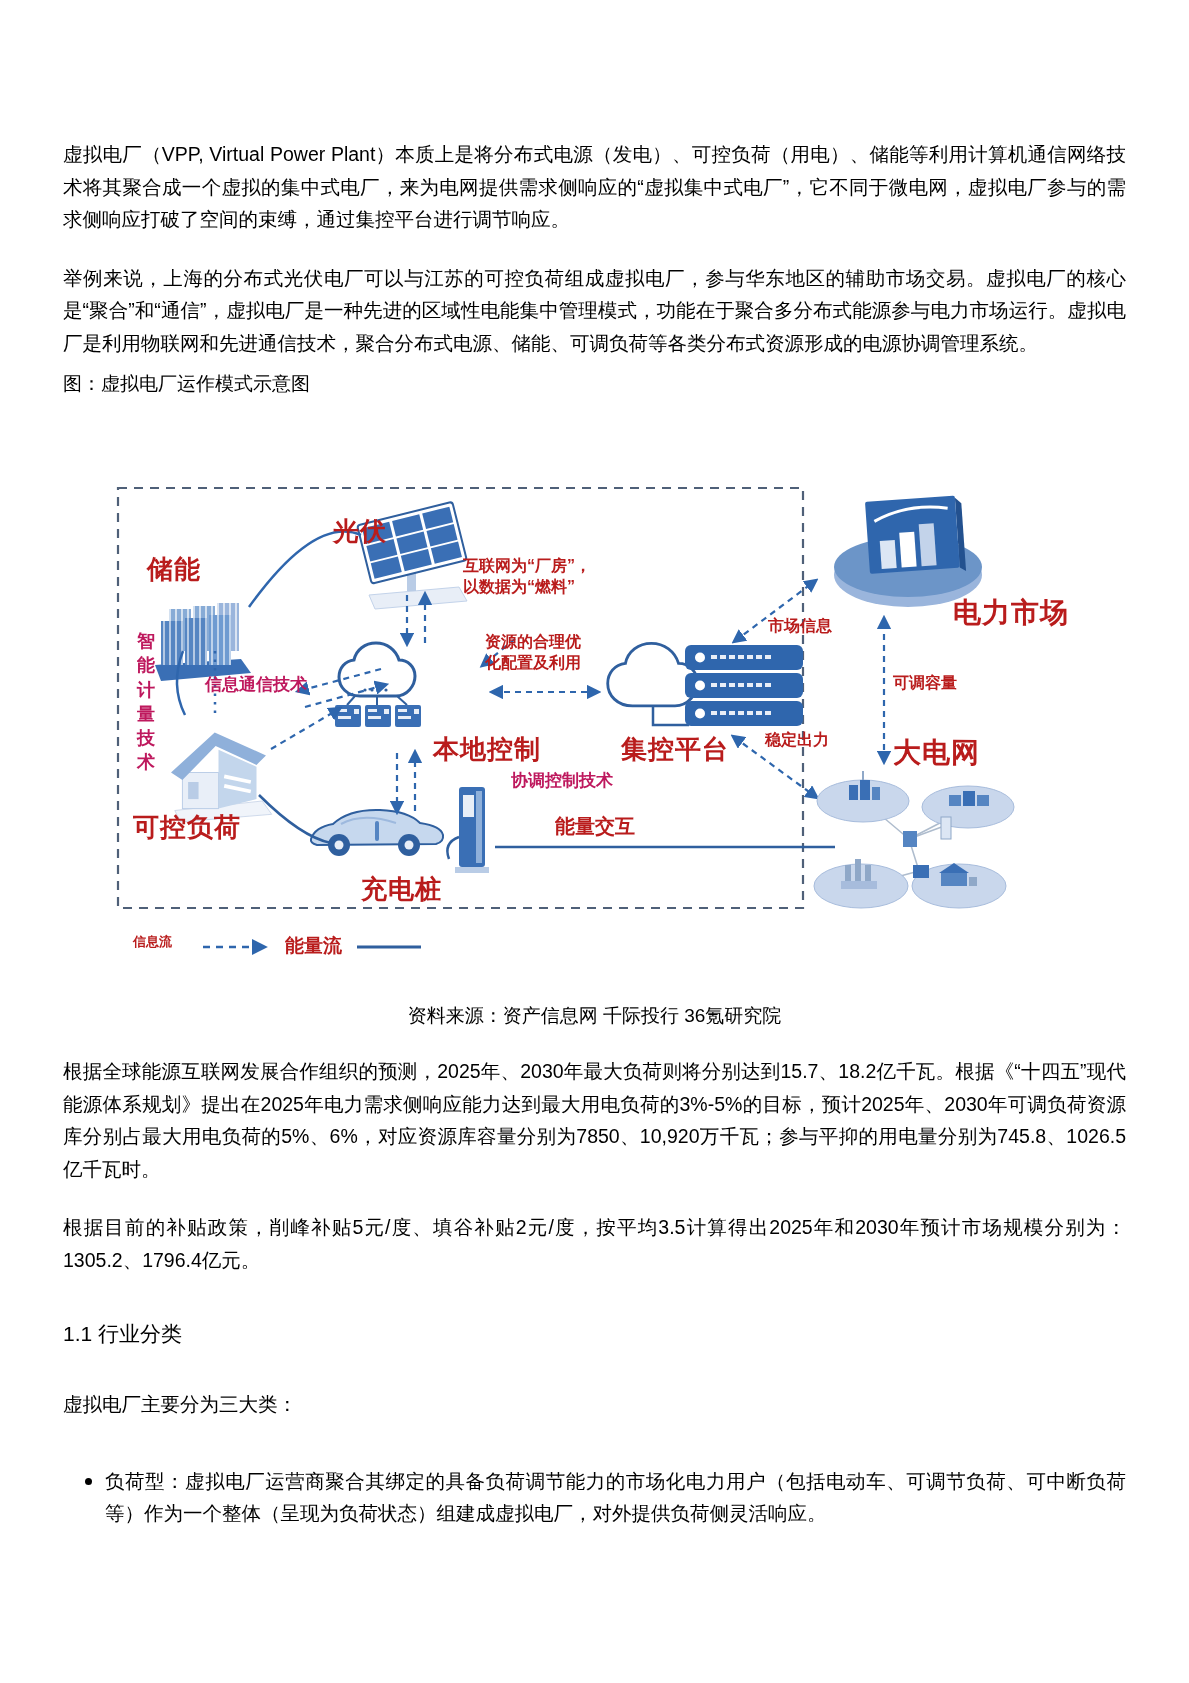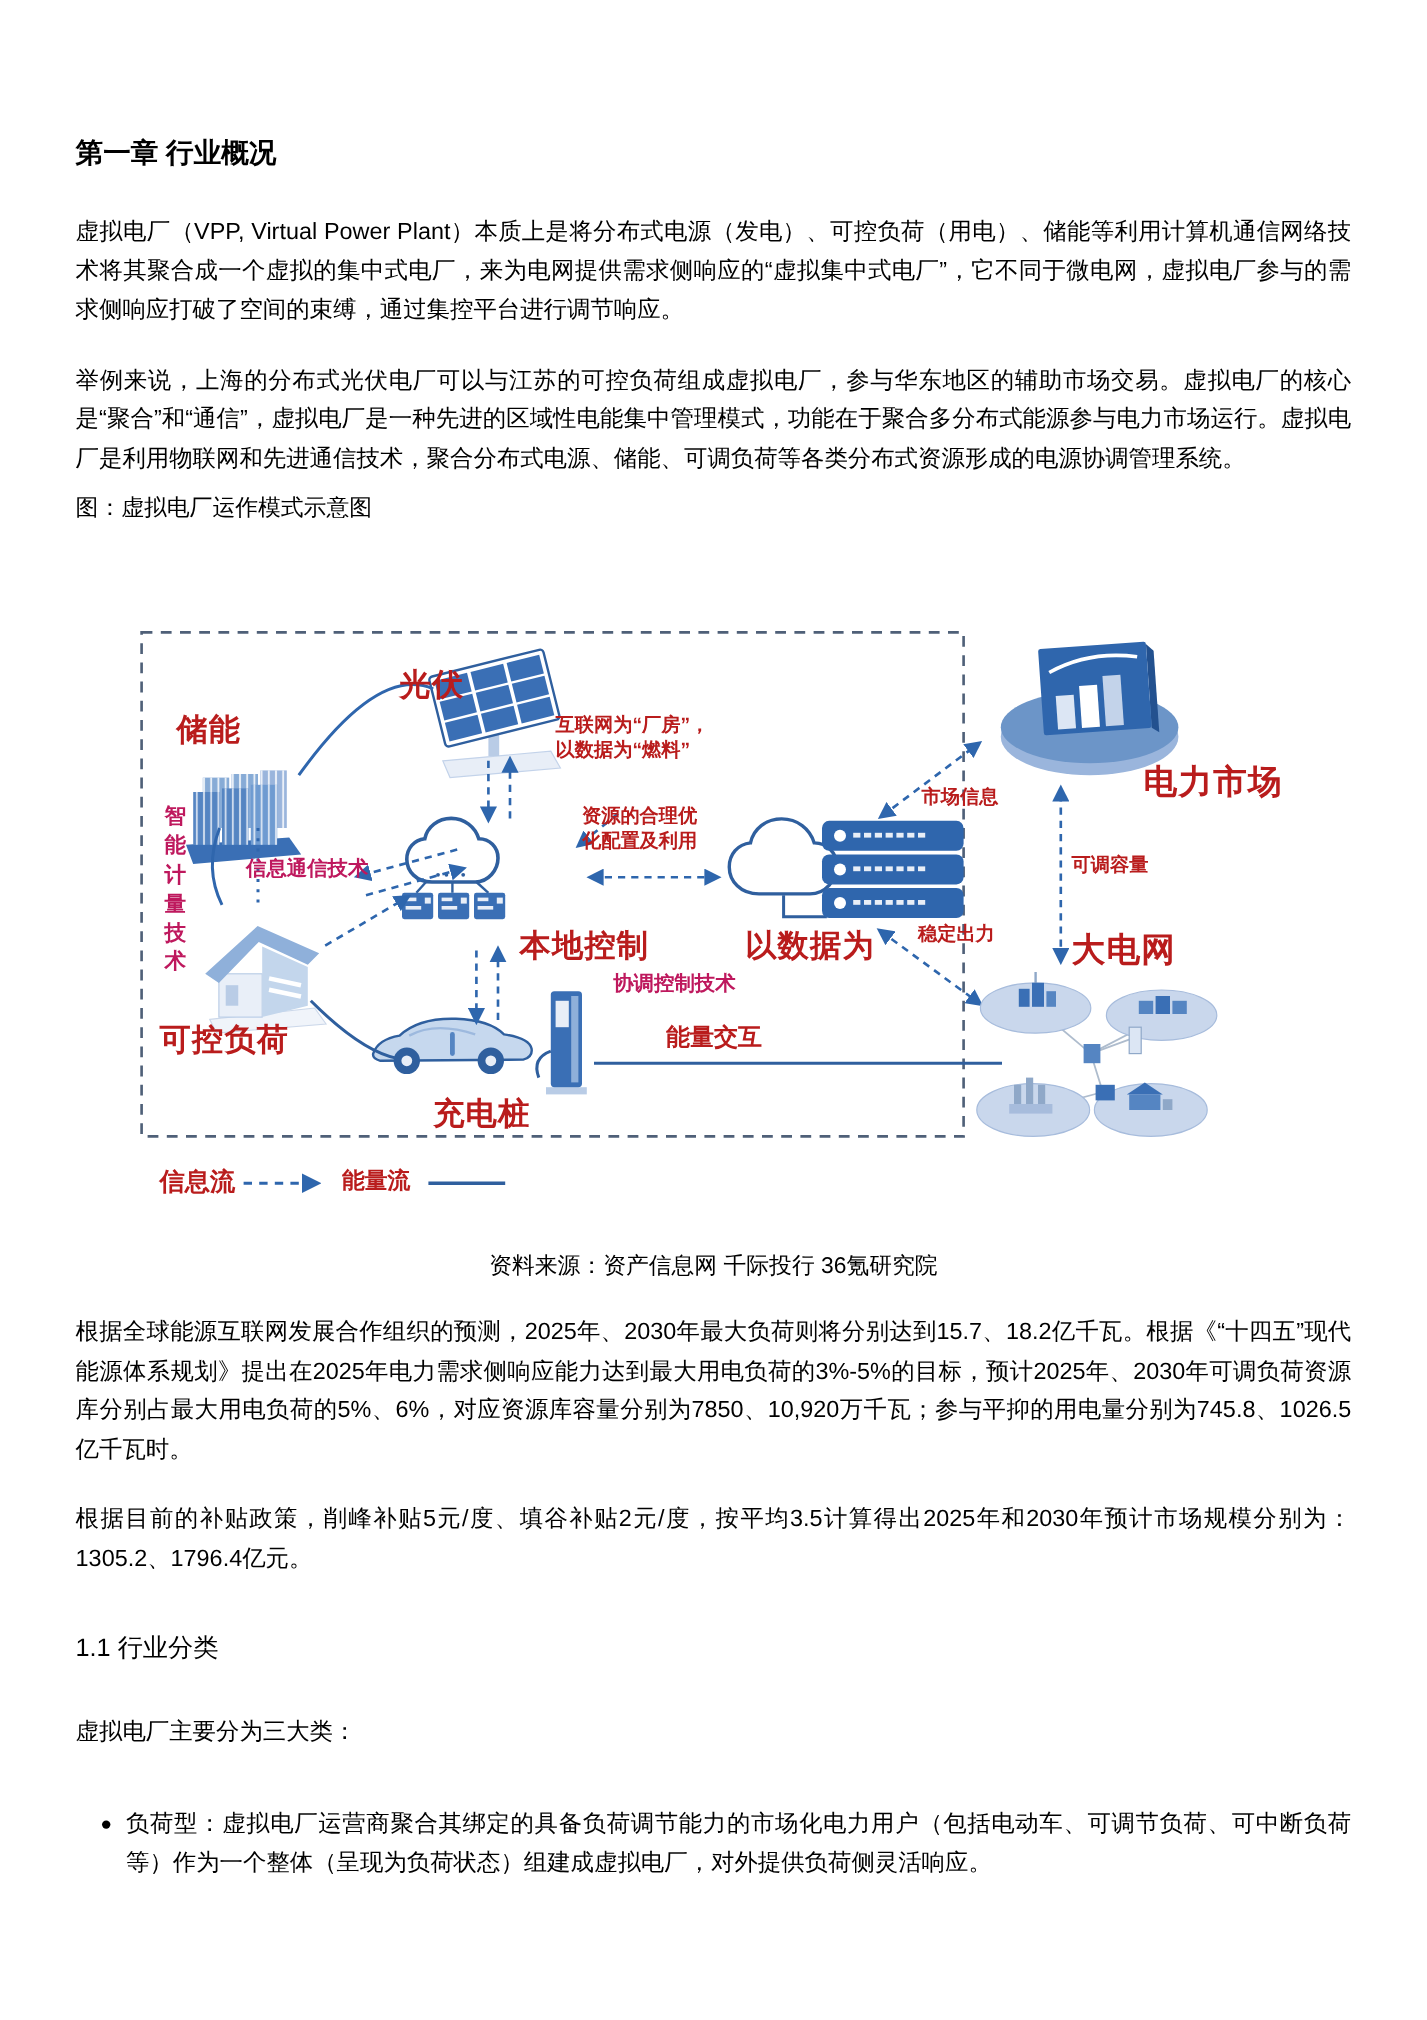--- a/index.html
+++ b/index.html
@@ -21,21 +21,20 @@
   ul{list-style:none;margin:44px 0 0 22px;padding:0;}
   li{position:relative;padding-left:20px;font-size:19.5px;line-height:32.5px;text-align:justify;}
   li + li{margin-top:32px;}
   li::before{content:"";position:absolute;left:0;top:13px;width:7px;height:7px;border-radius:50%;background:#000;}
 </style>
 </head>
 <body>
 
 <div class="page">
 
-  <h1>第一章 行业概况</h1>
 
   <p>虚拟电厂（VPP, Virtual Power Plant）本质上是将分布式电源（发电）、可控负荷（用电）、储能等利用计算机通信网络技术将其聚合成一个虚拟的集中式电厂，来为电网提供需求侧响应的“虚拟集中式电厂”，它不同于微电网，虚拟电厂参与的需求侧响应打破了空间的束缚，通过集控平台进行调节响应。</p>
   <p>举例来说，上海的分布式光伏电厂可以与江苏的可控负荷组成虚拟电厂，参与华东地区的辅助市场交易。虚拟电厂的核心是“聚合”和“通信”，虚拟电厂是一种先进的区域性电能集中管理模式，功能在于聚合多分布式能源参与电力市场运行。虚拟电厂是利用物联网和先进通信技术，聚合分布式电源、储能、可调负荷等各类分布式资源形成的电源协调管理系统。</p>
 
   <div class="caption">图：虚拟电厂运作模式示意图</div>
 
   <div class="diagram">
     <svg width="1063" height="520" viewBox="0 0 1063 520">
       <defs>
         <marker id="arr" viewBox="0 0 10 10" refX="7" refY="5" markerWidth="6.5" markerHeight="6.5" orient="auto-start-reverse">
@@ -246,31 +245,31 @@
     <div class="dlabel dl-dark" style="left:142px;top:230px;font-size:17px;">信息通信技术</div>
     <div class="dlabel dl-small" style="left:400px;top:110px;">
       <div>互联网为“厂房”，</div>
       <div>以数据为“燃料”</div>
     </div>
     <div class="dlabel dl-small" style="left:422px;top:186px;">
       <div>资源的合理优</div>
       <div>化配置及利用</div>
     </div>
     <div class="dlabel dl-big" style="left:370px;top:290px;">本地控制</div>
-    <div class="dlabel dl-big" style="left:558px;top:290px;">以数据为</div>
+    <div class="dlabel dl-big" style="left:558px;top:290px;">集控平台</div>
     <div class="dlabel dl-dark" style="left:448px;top:326px;font-size:17px;">协调控制技术</div>
     <div class="dlabel dl-big" style="left:70px;top:368px;">可控负荷</div>
     <div class="dlabel dl-big" style="left:298px;top:430px;">充电桩</div>
     <div class="dlabel dl-mid" style="left:492px;top:370px;">能量交互</div>
     <div class="dlabel dl-big" style="left:890px;top:152px;font-size:28px;">电力市场</div>
     <div class="dlabel dl-small" style="left:705px;top:170px;">市场信息</div>
     <div class="dlabel dl-small" style="left:830px;top:227px;">可调容量</div>
     <div class="dlabel dl-small" style="left:702px;top:284px;">稳定出力</div>
     <div class="dlabel dl-big" style="left:830px;top:292px;font-size:28px;">大电网</div>
-    <div class="dlabel" style="left:70px;top:490px;font-size:21px;">信息流</div>
+    <div class="dlabel" style="left:70px;top:490px;font-size:13px;">信息流</div>
     <div class="dlabel" style="left:222px;top:490px;font-size:19px;">能量流</div>
   </div>
 
   <div class="source">资料来源：资产信息网 千际投行 36氪研究院</div>
 
   <p style="">根据全球能源互联网发展合作组织的预测，2025年、2030年最大负荷则将分别达到15.7、18.2亿千瓦。根据《“十四五”现代能源体系规划》提出在2025年电力需求侧响应能力达到最大用电负荷的3%-5%的目标，预计2025年、2030年可调负荷资源库分别占最大用电负荷的5%、6%，对应资源库容量分别为7850、10,920万千瓦；参与平抑的用电量分别为745.8、1026.5亿千瓦时。</p>
   <p>根据目前的补贴政策，削峰补贴5元/度、填谷补贴2元/度，按平均3.5计算得出2025年和2030年预计市场规模分别为：1305.2、1796.4亿元。</p>
 
   <h2>1.1 行业分类</h2>
 

